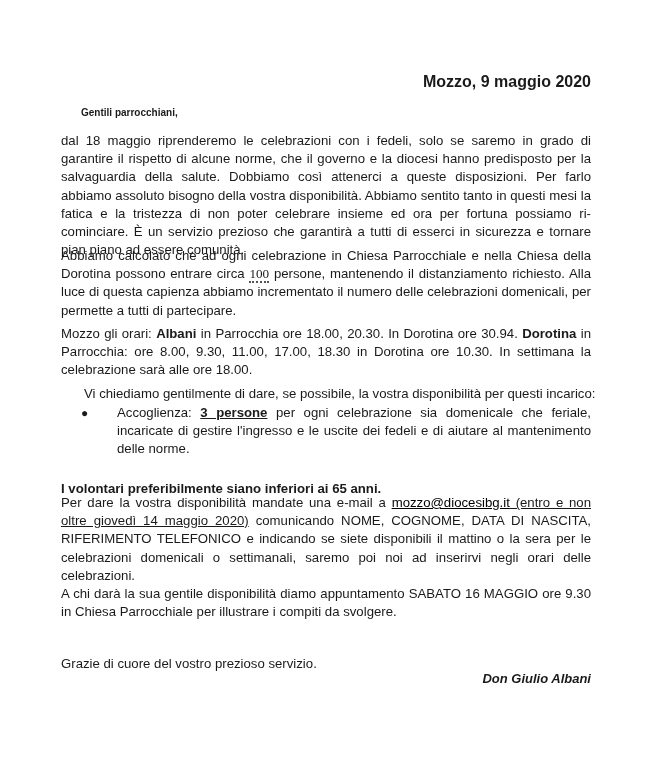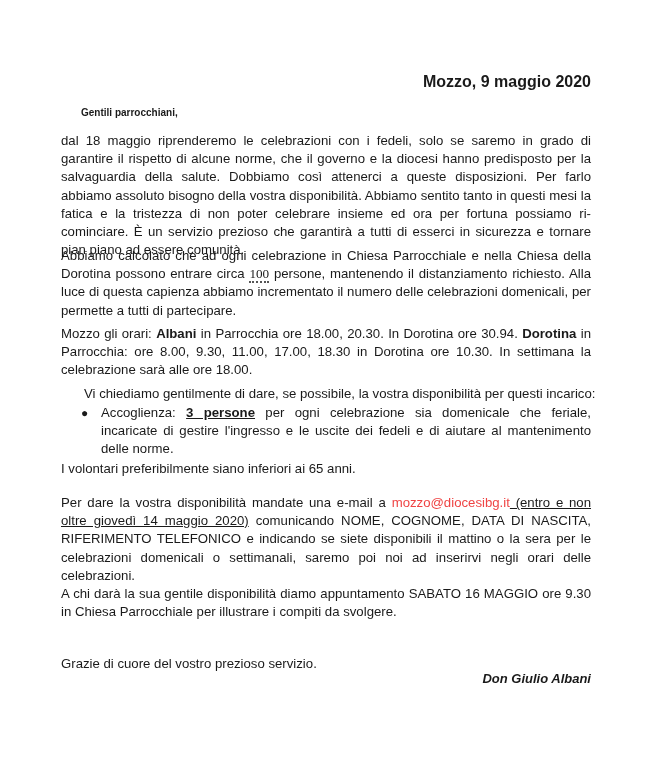--- a/index.html
+++ b/index.html
@@ -8,28 +8,28 @@
     .page { position: absolute; left: 61px; top: 0; width: 530px; }
     .date { position: absolute; top: 73px; right: 0; font-weight: bold; font-size: 16px; }
     .greeting { position: absolute; top: 107px; left: 0; font-weight: bold; font-size: 10px; margin-left: 20px; }
     .para { position: absolute; left: 0; width: 530px; text-align: justify; line-height: 18.2px; margin: 0; }
     .p1 { top: 132px; }
     .p2 { top: 247px; }
     .p3 { top: 325px; }
     .p4 { top: 385px; margin-left: 23px; }
     .bullet-item { position: absolute; top: 404px; left: 20px; width: 510px; line-height: 18.2px; text-align: justify; }
     .bullet-dot { position: absolute; left: 0; top: 0; font-size: 12px; }
-    .bullet-text { margin-left: 20px; display: block; }
-    .p5 { top: 460px; }
+    .bullet-text { margin-left: 36px; display: block; }
+    .p5 { top: 480px; font-weight: bold; }
     .p6 { top: 494px; }
     .p7 { top: 655px; }
     .sign { position: absolute; top: 671px; right: 0; font-weight: bold; font-style: italic; font-size: 13px; }
     .dotted { border-bottom: 2px dotted #555; font-family: Liberation Serif, serif; }
     .u { text-decoration: underline; }
-    a.email { color: #ef4444; }
+    a.email { color: #000000; text-decoration: underline; }
     b { font-weight: bold; }
   </style>
 </head>
 <body>
 
 <div class="page">
   <div class="date">Mozzo, 9 maggio 2020</div>
   <div class="greeting">Gentili parrocchiani,</div>
 
   <p class="para p1">dal 18 maggio riprenderemo le celebrazioni con i fedeli, solo se saremo in grado di garantire il rispetto di alcune norme, che il governo e la diocesi hanno predisposto per la salvaguardia della salute. Dobbiamo così attenerci a queste disposizioni. Per farlo abbiamo assoluto bisogno della vostra disponibilità. Abbiamo sentito tanto in questi mesi la fatica e la tristezza di non poter celebrare insieme ed ora per fortuna possiamo ri-cominciare. È un servizio prezioso che garantirà a tutti di esserci in sicurezza e tornare pian piano ad essere comunità.</p>

